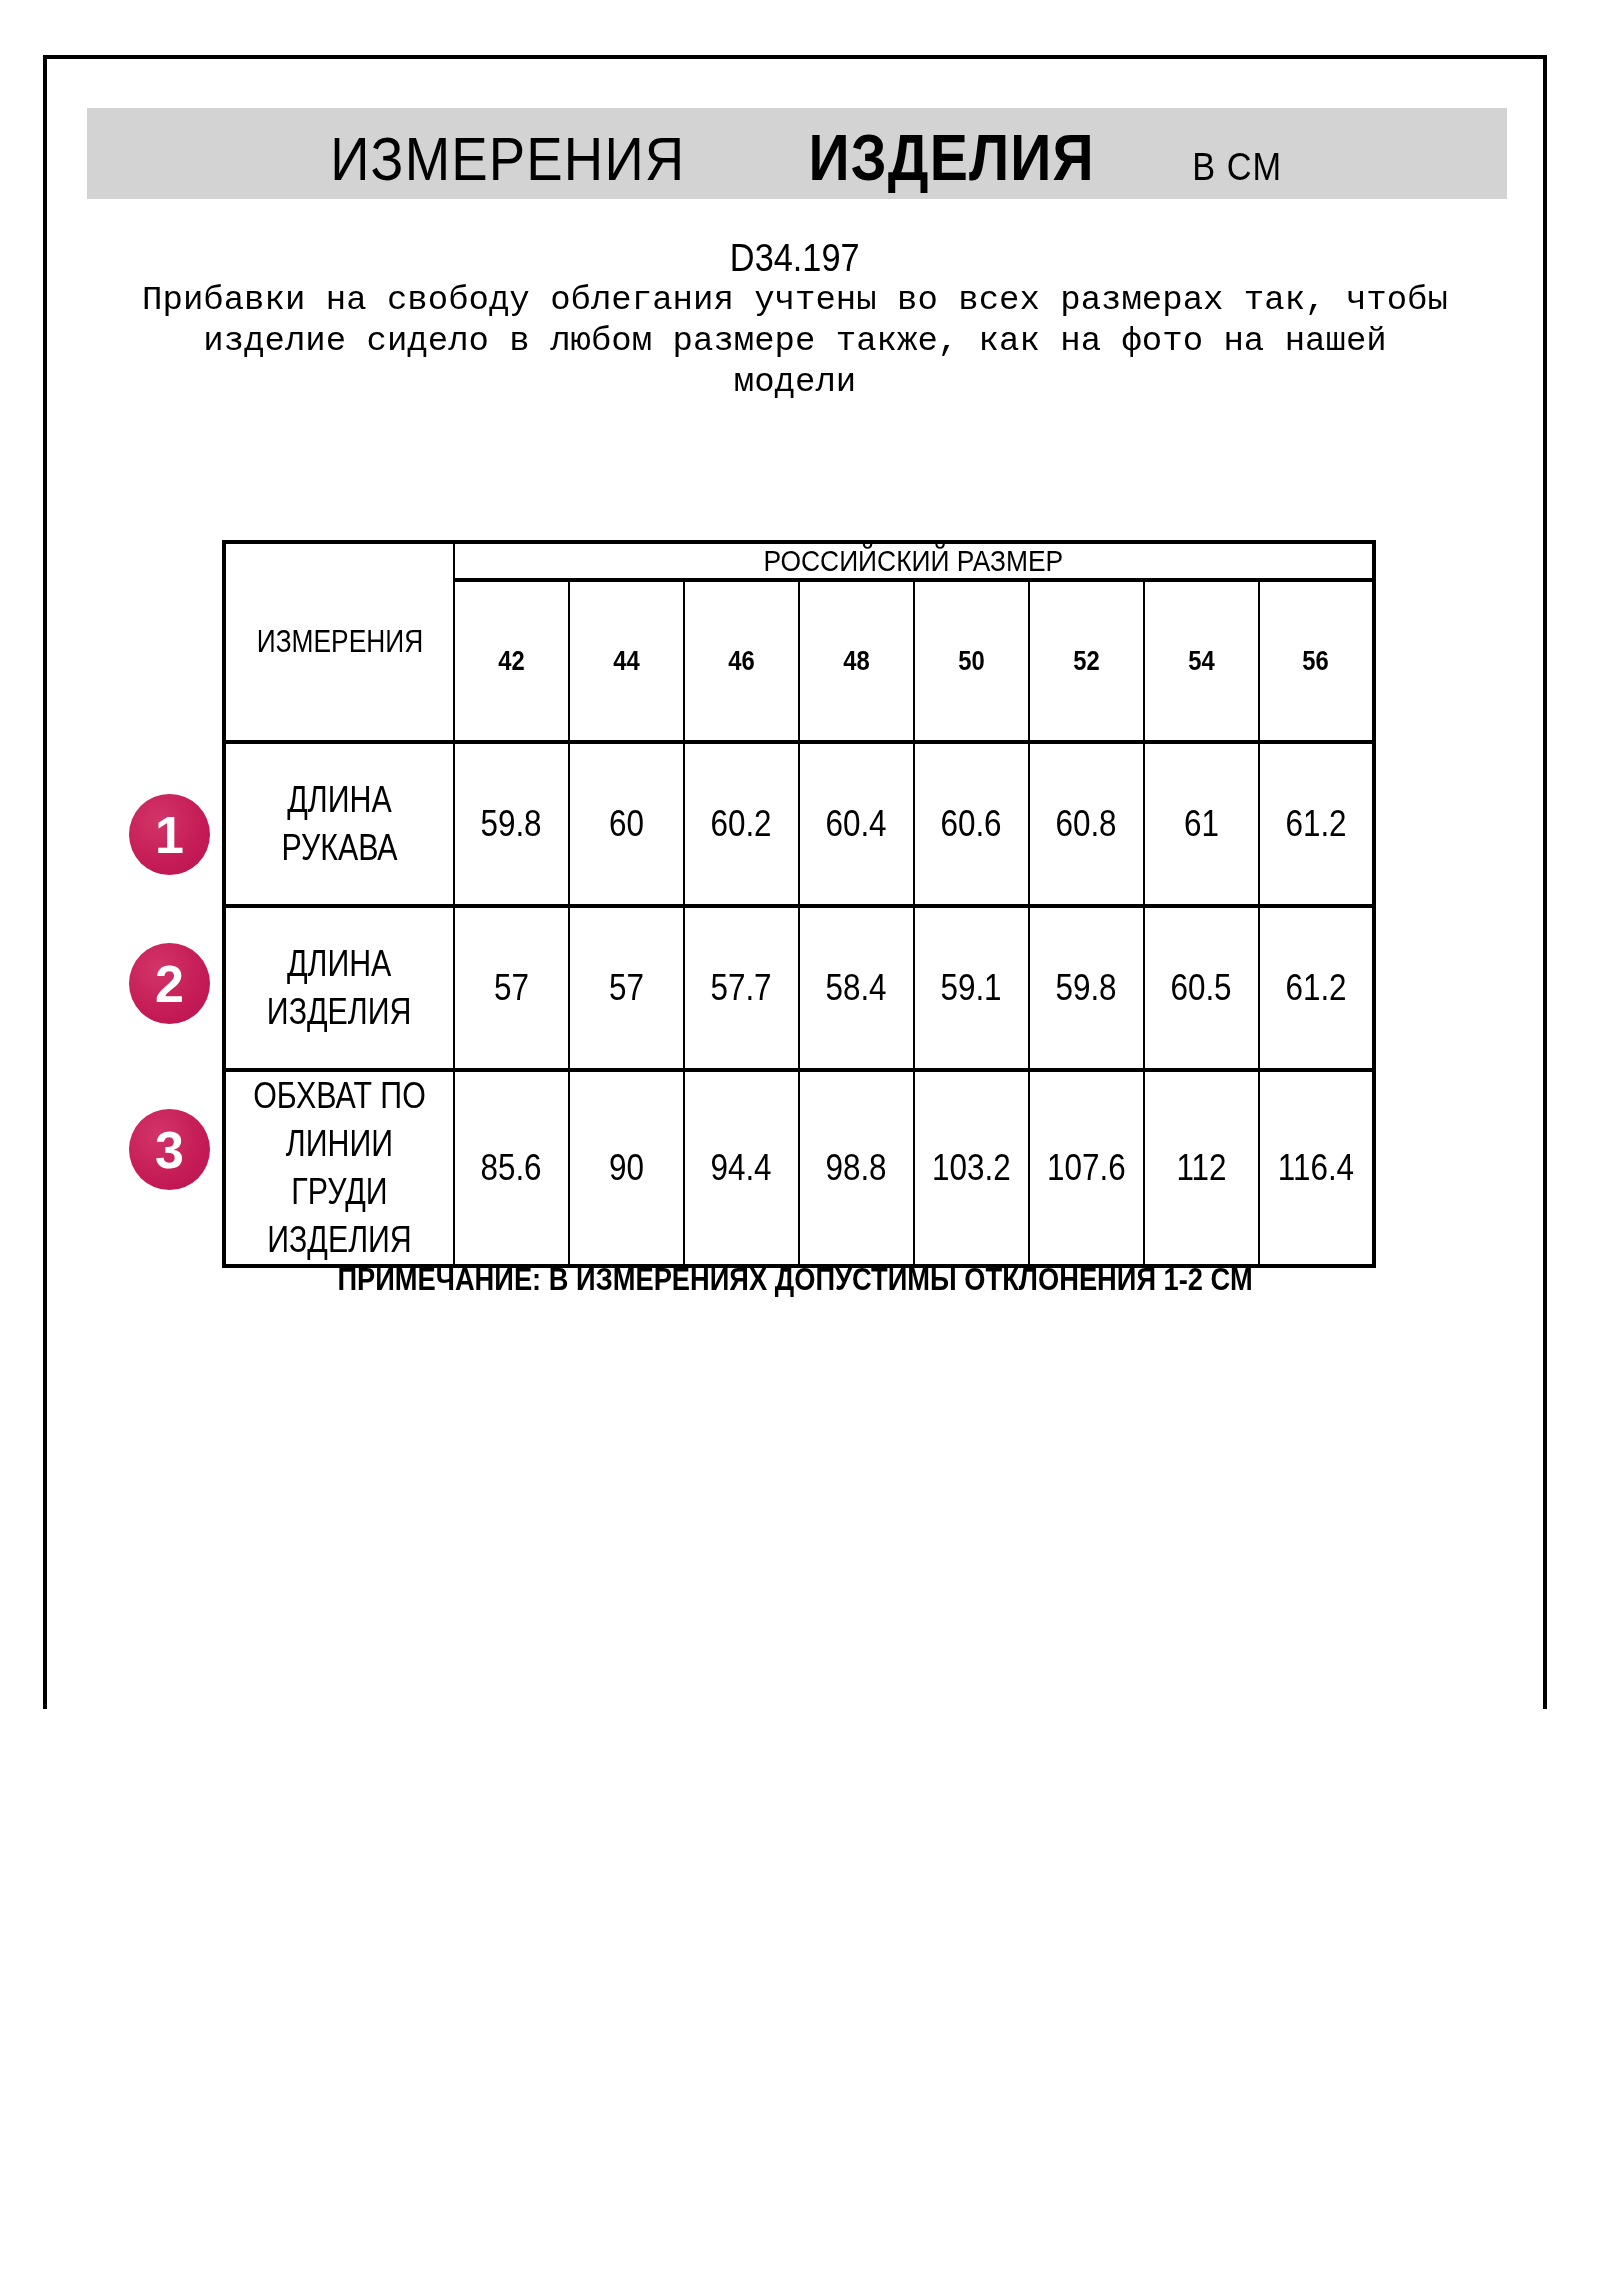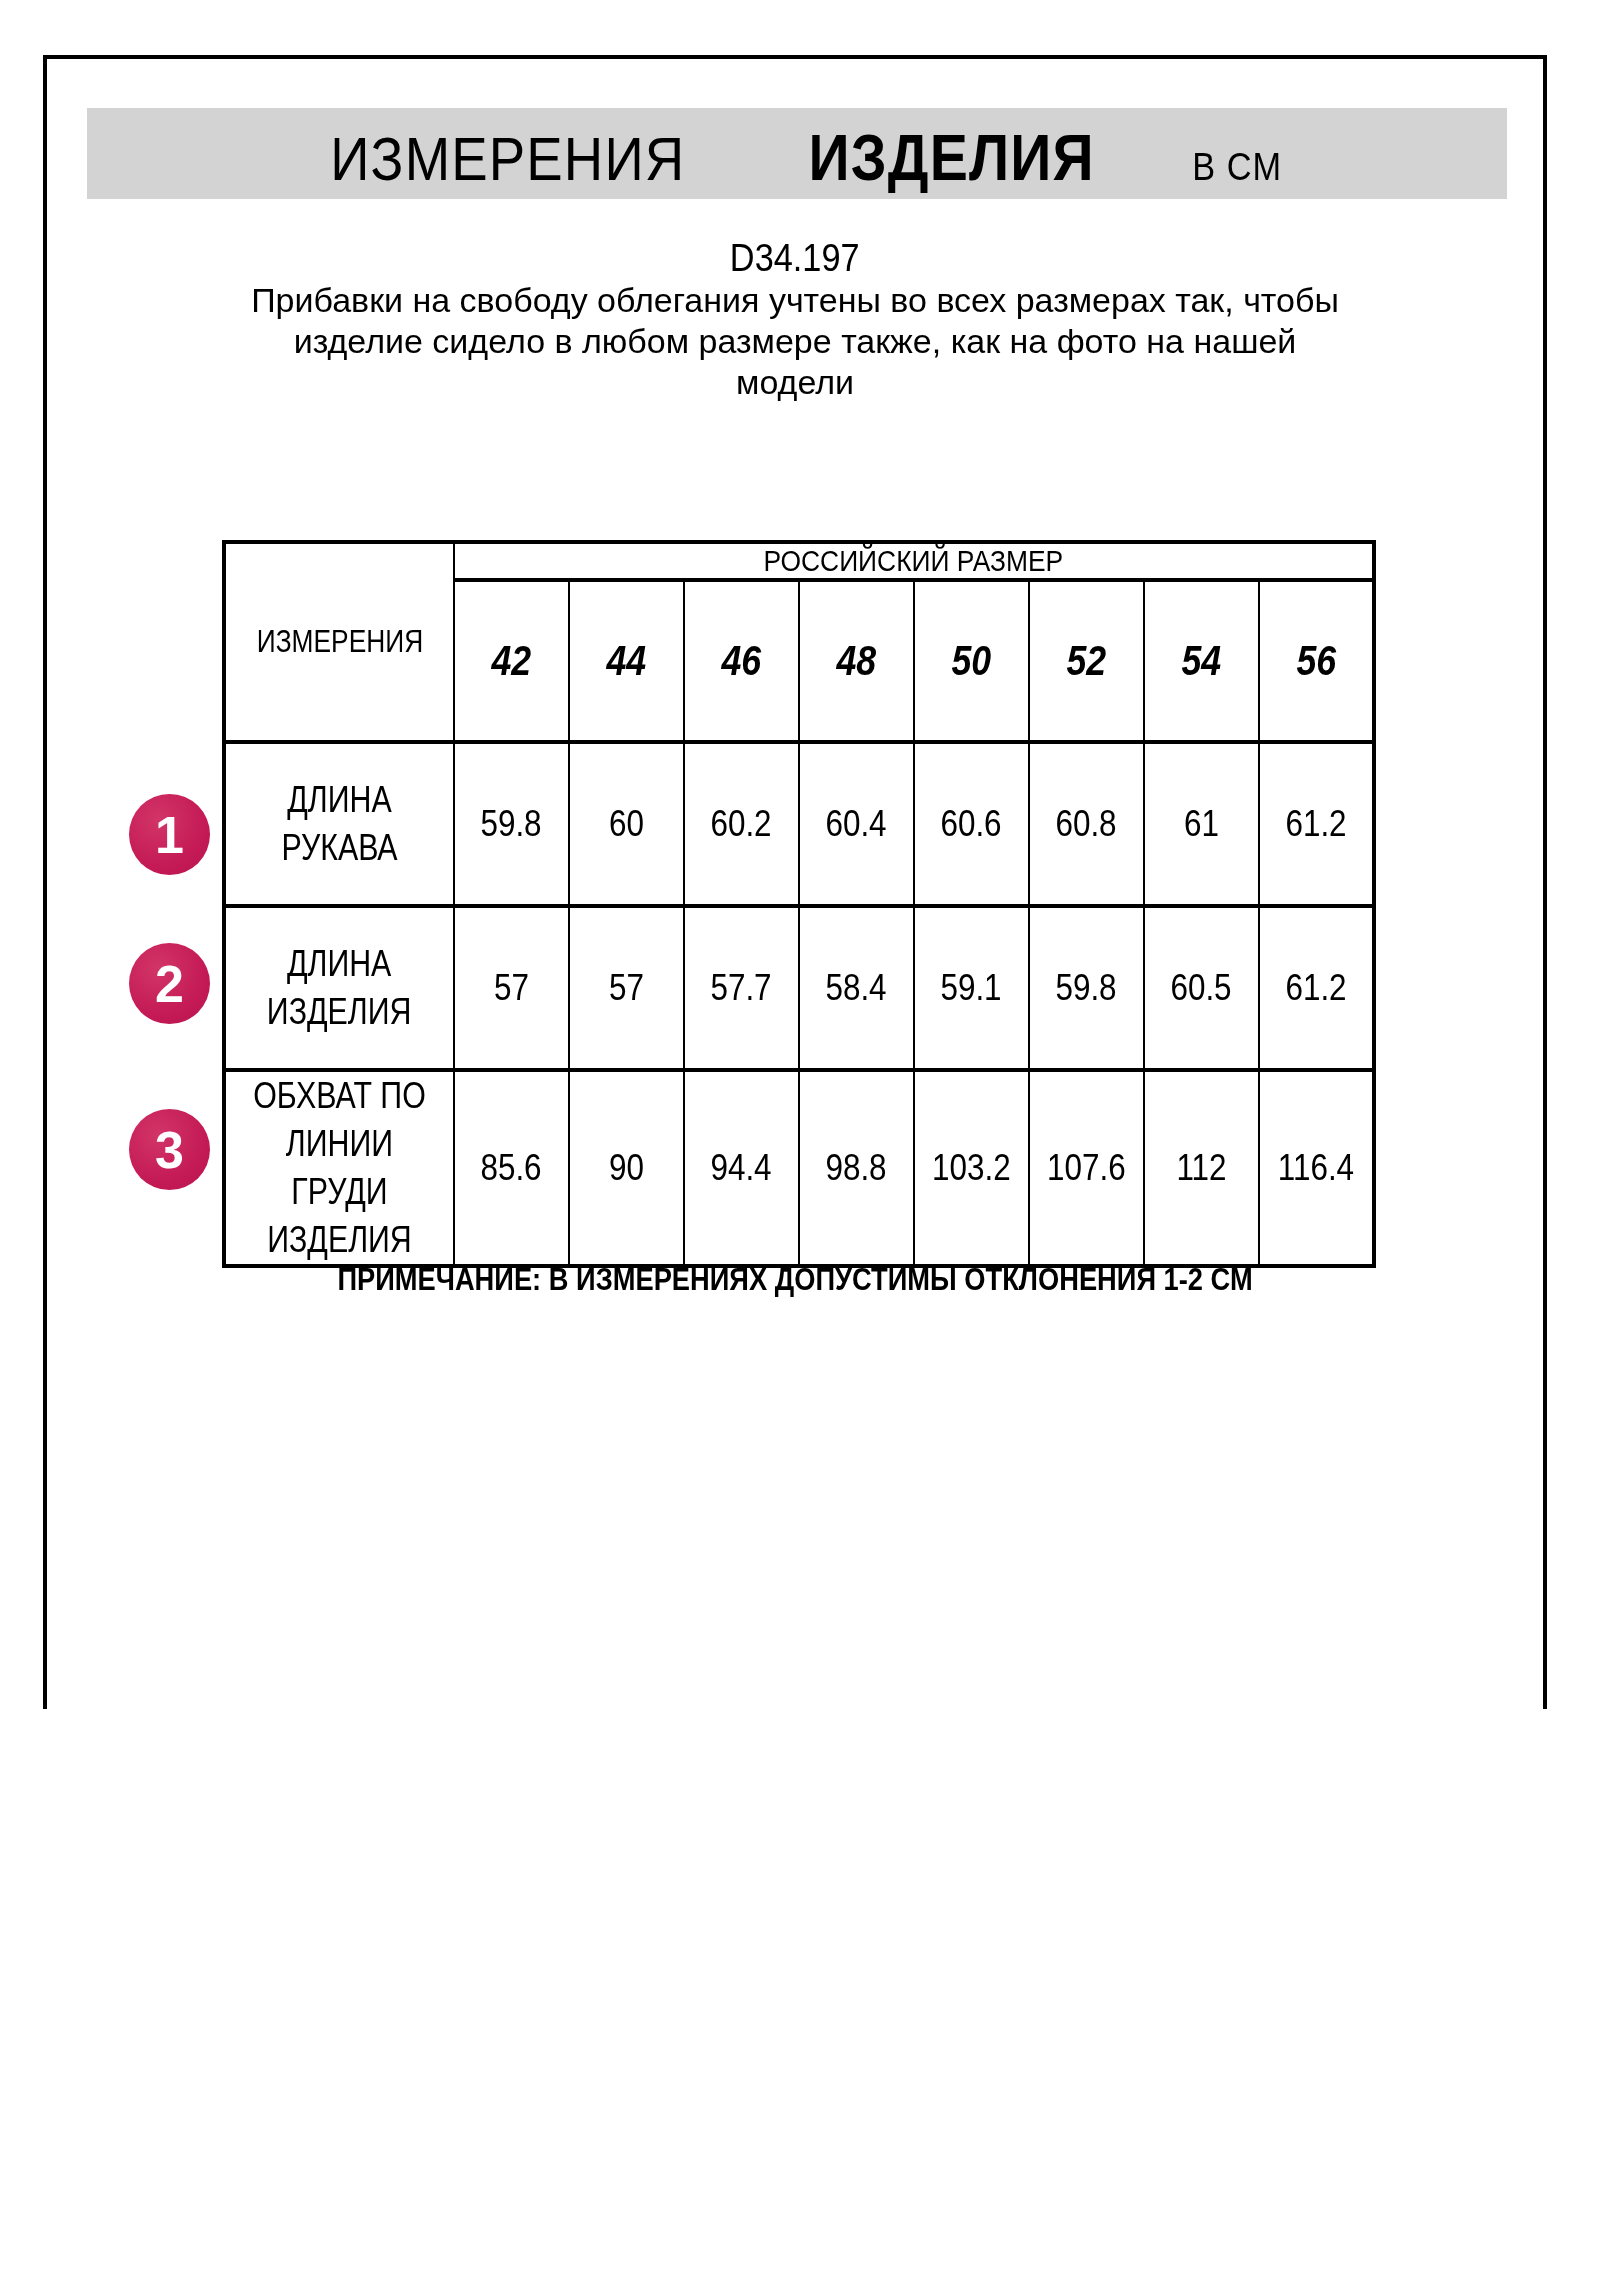--- a/index.html
+++ b/index.html
@@ -31,39 +31,40 @@
   .narrow85 { display:inline-block; transform:scaleX(0.85); transform-origin:center; }
 
   .article-code {
     position:absolute; left:43px; top:236px; width:1504px;
     text-align:center; font-size:39px;
   }
   .intro {
     position:absolute; left:43px; top:280px; width:1504px;
     text-align:center; font-size:34px; line-height:41px;
     white-space:pre-line;
+    font-family:Liberation Mono, monospace;
   }
 
   table.size-table {
     position:absolute; left:222px; top:540px;
     border-collapse:collapse; table-layout:fixed;
     border:4.6px solid #000;
   }
   table.size-table td, table.size-table th {
     border-left:2.6px solid #000; border-right:2.6px solid #000;
     border-top:4.6px solid #000; border-bottom:4.6px solid #000;
     text-align:center; vertical-align:middle;
     overflow:hidden;
   }
   .col-label { width:230px; }
   .col-size  { width:115px; }
 
   .corner-cell  { font-size:31px; font-weight:normal; }
   .group-header { height:36px; font-size:30px; font-weight:normal; }
-  .size-cell    { height:162px; font-size:42px; font-weight:bold;font-style:italic; }
+  .size-cell    { height:162px; font-size:28px; font-weight:bold; }
   .label-cell   { font-size:27.5px; line-height:48px;text-decoration:underline; }
   .label-cell .lines { white-space:pre-line; }
   .value-cell   { height:164px; font-size:37px; }
 
   .row-badge {
     position:absolute; left:129px; width:81px; height:81px;
     border-radius:50%;
     background:radial-gradient(circle at 36% 32%, #d23568 0%, #c41a55 62%, #b81450 100%);
     display:flex; align-items:center; justify-content:center;
     color:#fff; font-size:52px; font-weight:bold;

